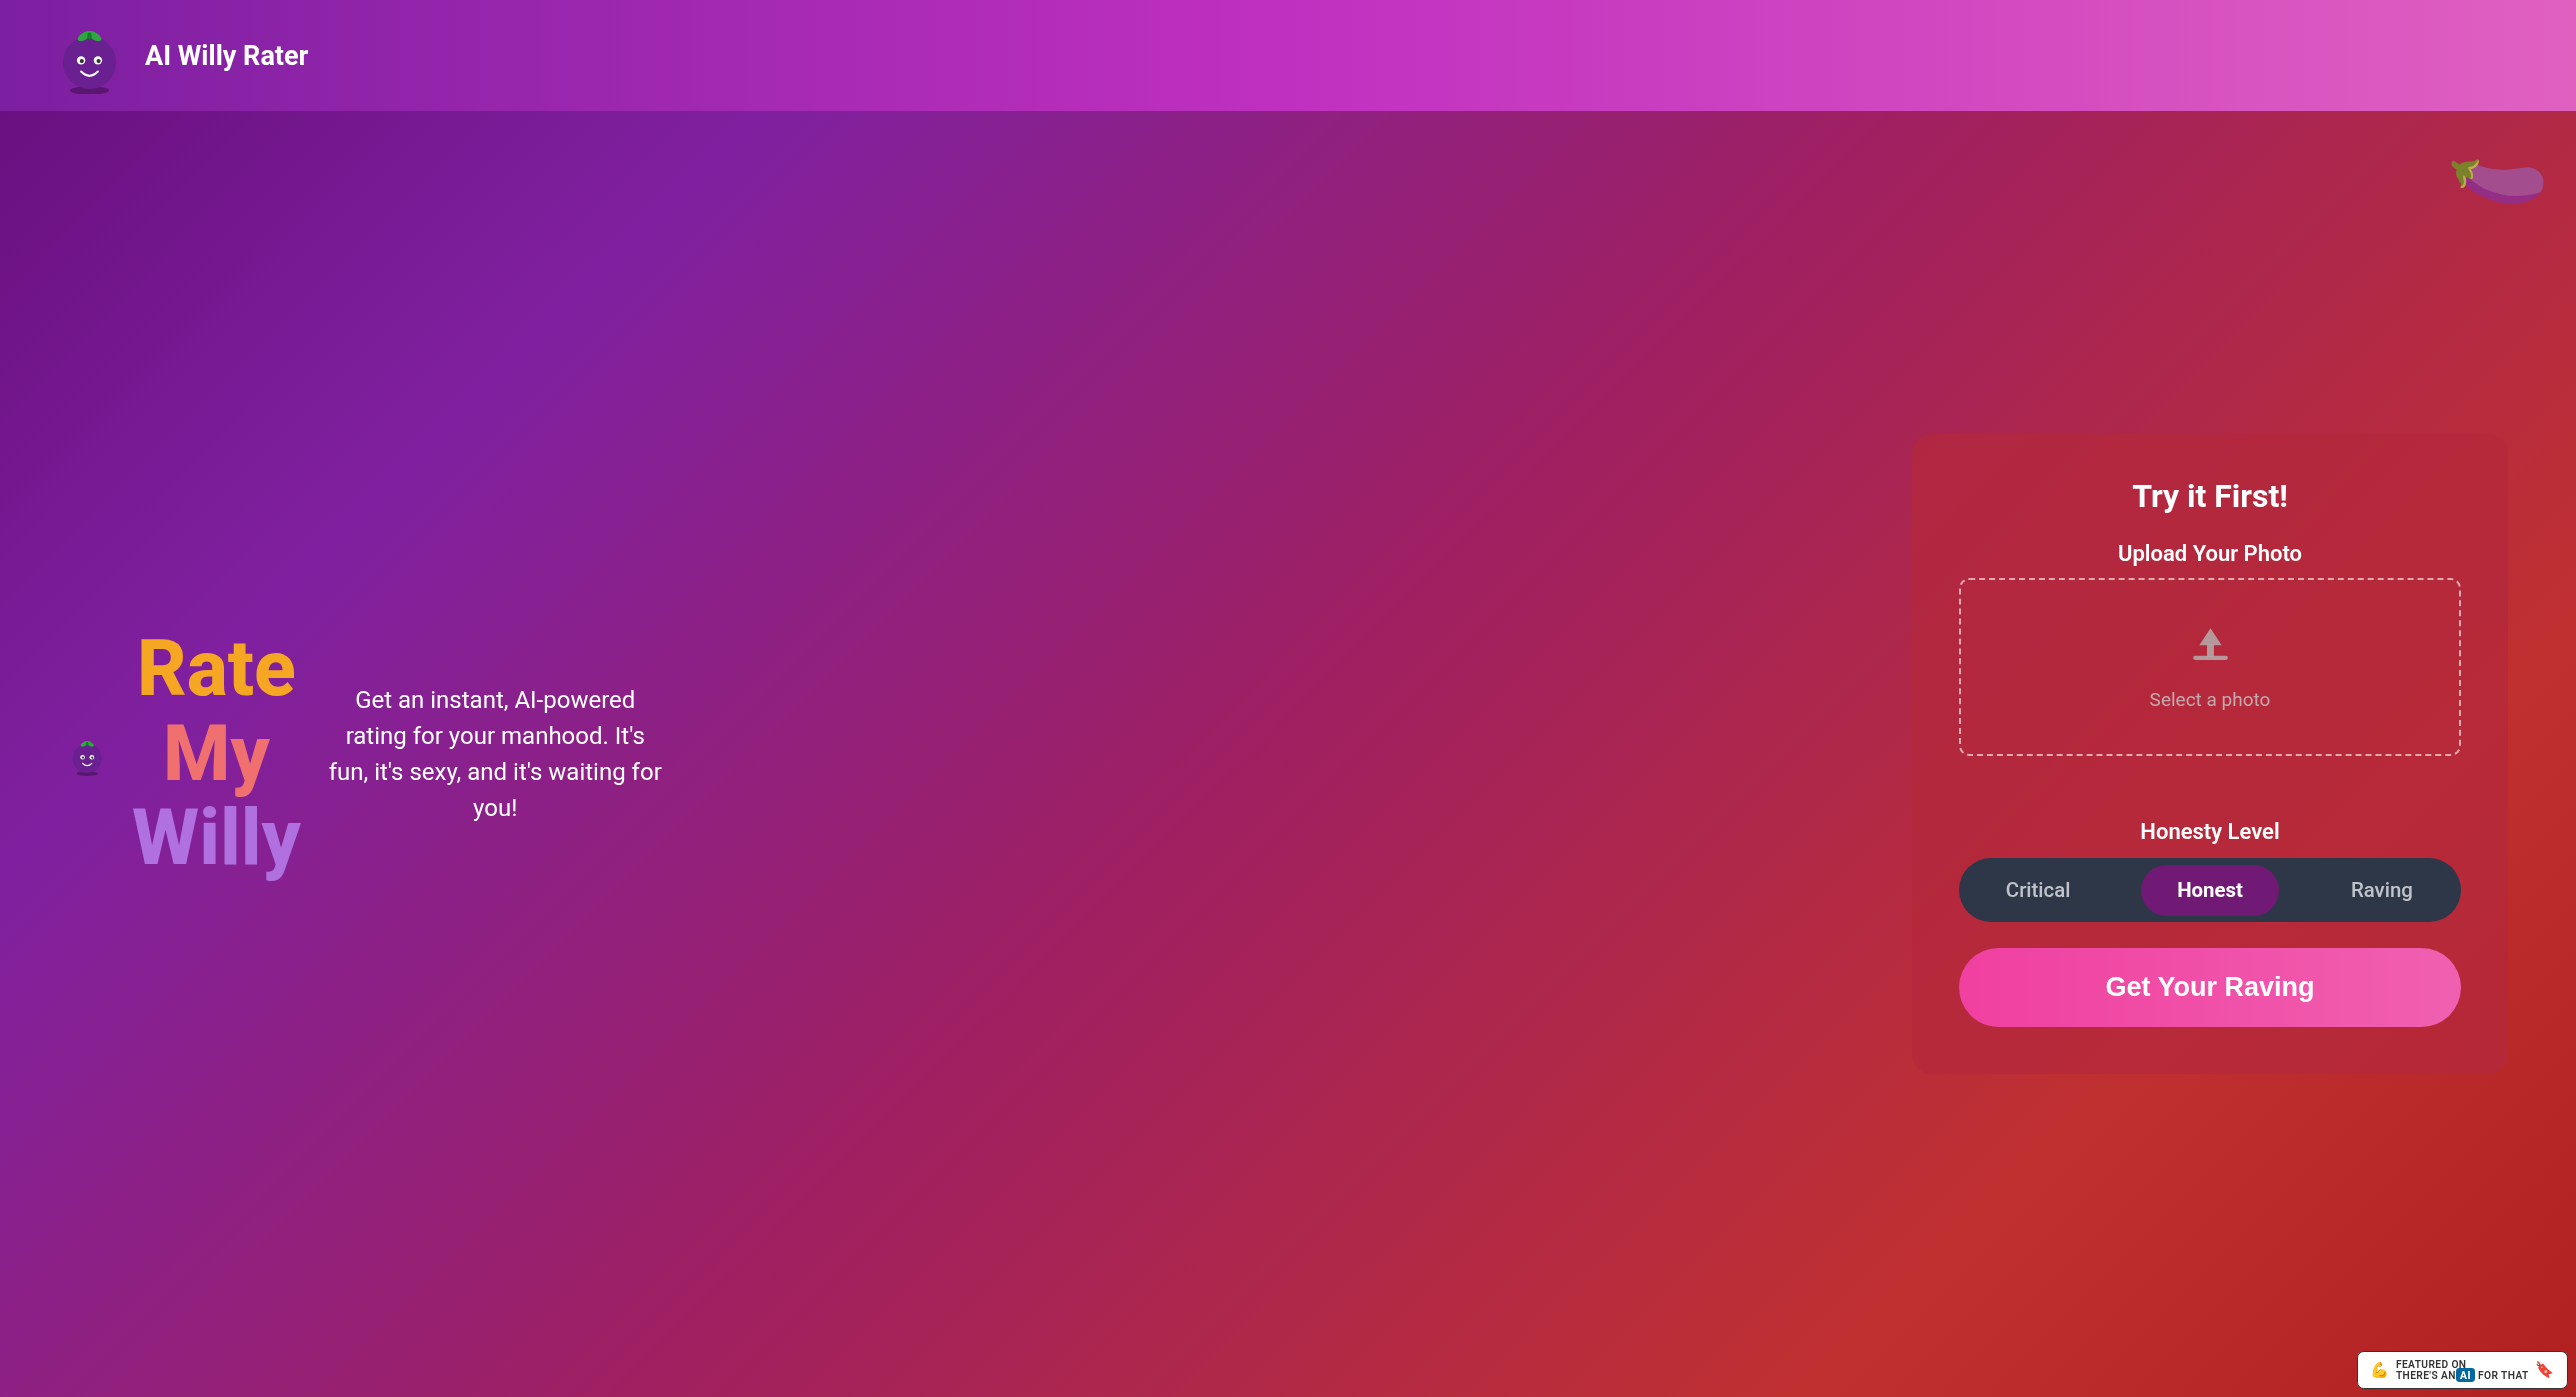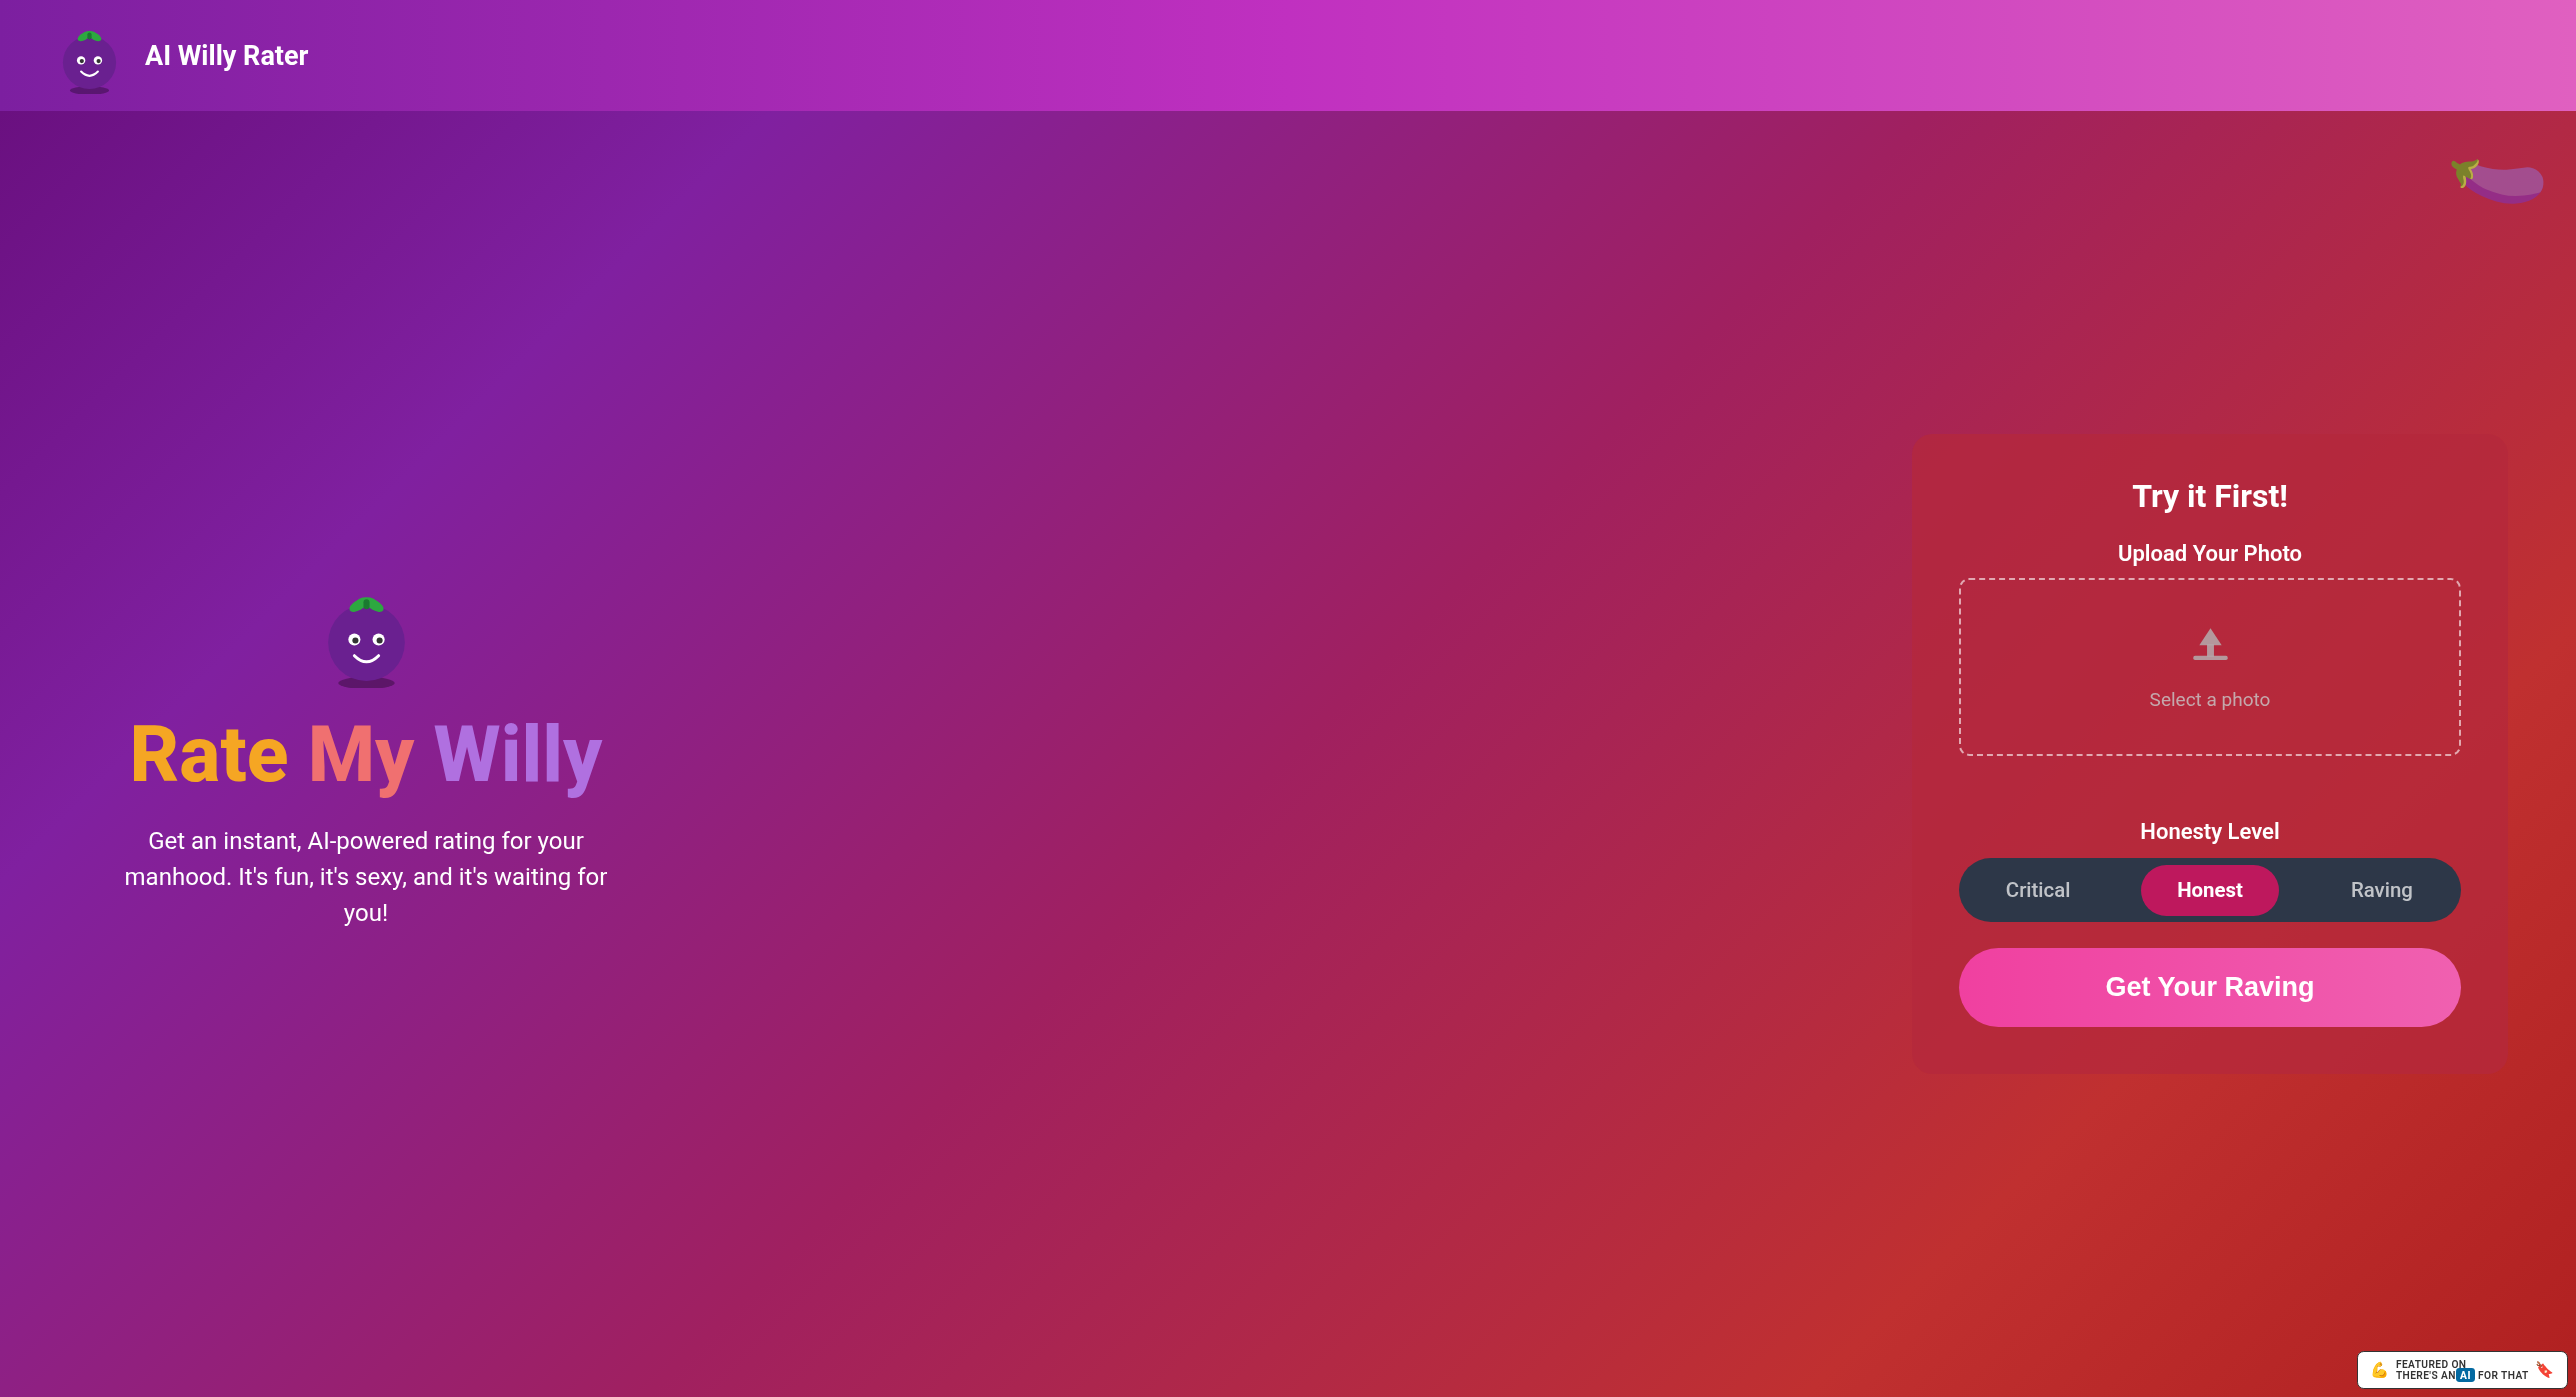--- a/index.html
+++ b/index.html
@@ -77,21 +77,21 @@
       justify-content: space-between;
       padding: 51px 68px;
       position: relative;
     }
 
     
     .left-side {
       flex: 1;
       max-width: 596px;
       display: flex;
-      flex-direction: column;
+      flex-direction: row;
       align-items: center;
       gap: 25.6px;
     }
 
     .small-mascot {
       width: 111px;
       height: 111px;
     }
 
     .hero-title {
@@ -224,21 +224,21 @@
       text-align: center;
       padding: 13.6px 8.5px;
       border-radius: 43px;
       font-size: 20.4px;
       font-weight: 500;
       cursor: pointer;
       color: rgba(255,255,255,0.7);
     }
 
     .honesty-option.active {
-      background: #be185d;
+      background: #701a75;
       color: white;
       font-weight: 700;
     }
 
     
     .get-rating-btn {
       width: 100%;
       background: linear-gradient(90deg, #f040a0 0%, #f060b0 100%);
       color: white;
       border: none;

